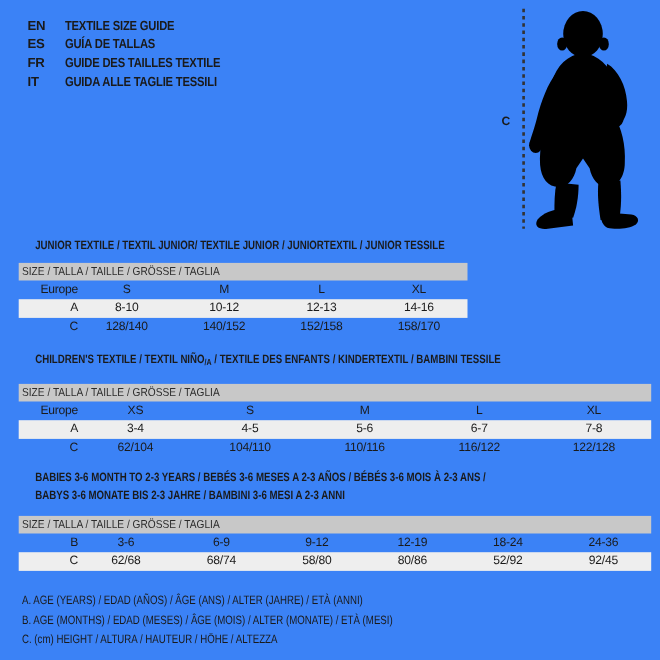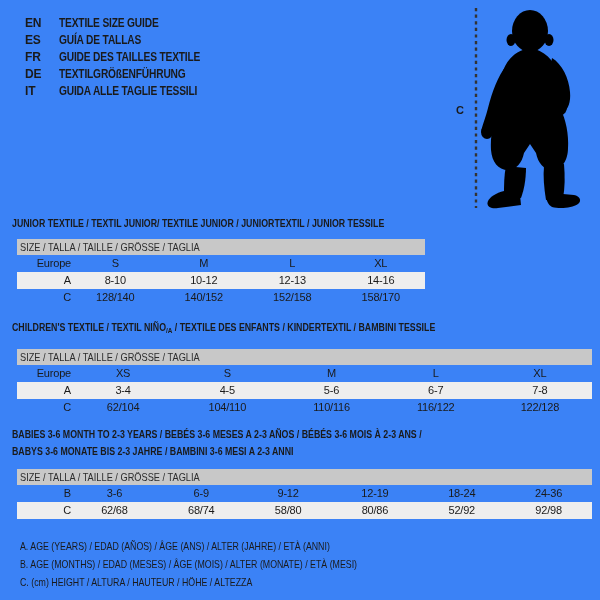--- a/index.html
+++ b/index.html
@@ -13,21 +13,21 @@
 
   
   .langs{position:absolute;left:25px;top:15px;}
   .lang-row{display:flex;height:17px;line-height:17px;font-size:12px;font-weight:bold;letter-spacing:-.2px;}
   .lang-code{width:34px;flex:0 0 34px;}
 
   
   .figure{position:absolute;left:450px;top:2px;width:150px;height:212px;}
 
   
-  .sec-title{position:absolute;left:12px;font-size:11px;font-weight:bold;line-height:14px;white-space:nowrap;}
+  .sec-title{position:absolute;left:32px;font-size:11px;font-weight:bold;line-height:14px;white-space:nowrap;}
   .sub-a{font-size:8px;vertical-align:-2px;font-weight:bold;}
 
   
   .tbl{position:absolute;left:17px;}
   .band{height:16px;line-height:16px;background:#c8c8c8;color:#2b2b2b;font-size:10.5px;padding-left:3px;text-decoration:underline;}
   .row{display:grid;height:17px;line-height:17px;font-size:11px;letter-spacing:-.2px;}
   .cols5{grid-template-columns:54px repeat(4,1fr);}
   .cols6{grid-template-columns:54px repeat(5,1fr);}
   .cols7{grid-template-columns:54px repeat(6,1fr);}
   .stripe{background:#eeeeee;}
@@ -48,24 +48,20 @@
       <span class="lang-code">EN</span>
       <span class="cx85">TEXTILE SIZE GUIDE</span>
     </div>
     <div class="lang-row">
       <span class="lang-code">ES</span>
       <span class="cx85">GUÍA DE TALLAS</span>
     </div>
     <div class="lang-row">
       <span class="lang-code">FR</span>
       <span class="cx85">GUIDE DES TAILLES TEXTILE</span>
-    </div>
-    <div class="lang-row">
-      <span class="lang-code">DE</span>
-      <span class="cx85">TEXTILGRÖßENFÜHRUNG</span>
     </div>
     <div class="lang-row">
       <span class="lang-code">IT</span>
       <span class="cx85">GUIDA ALLE TAGLIE TESSILI</span>
     </div>
   </div>
 
   <div class="figure">
     <svg width="150" height="212" viewBox="0 0 150 212">
       <line x1="26" y1="6" x2="26" y2="206" stroke="#333" stroke-width="2.4" stroke-dasharray="3.2 3.4"></line>
@@ -168,21 +164,21 @@
       <span class="val">18-24</span>
       <span class="val">24-36</span>
     </div>
     <div class="row cols7 stripe">
       <span class="lbl">C</span>
       <span class="val">62/68</span>
       <span class="val">68/74</span>
       <span class="val">58/80</span>
       <span class="val">80/86</span>
       <span class="val">52/92</span>
-      <span class="val">92/98</span>
+      <span class="val">92/45</span>
     </div>
   </div>
 
   <div class="notes">
     <div class="note-line">
       <span class="cx80">A. AGE (YEARS) / EDAD (AÑOS) / ÂGE (ANS) / ALTER (JAHRE) / ETÀ (ANNI)</span>
     </div>
     <div class="note-line">
       <span class="cx80">B. AGE (MONTHS) / EDAD (MESES) / ÂGE (MOIS) / ALTER (MONATE) / ETÀ (MESI)</span>
     </div>

